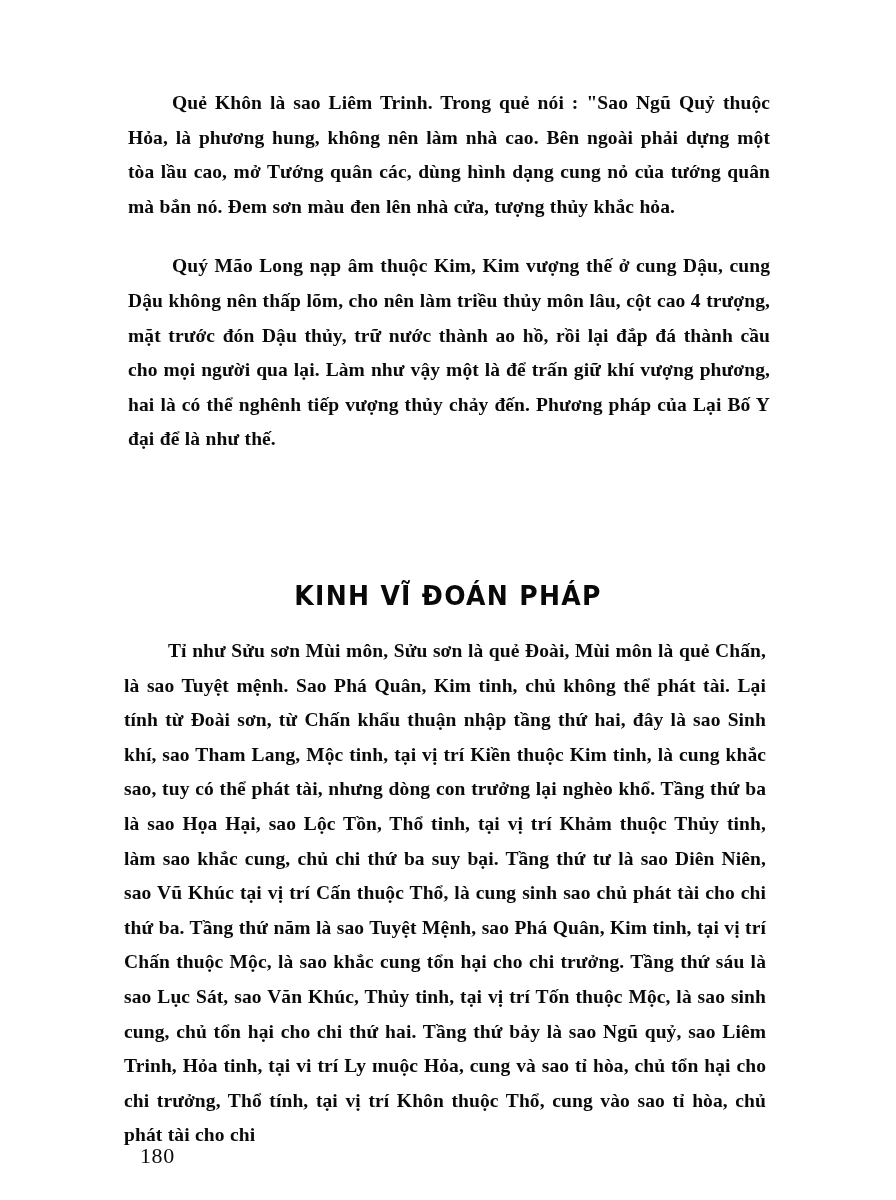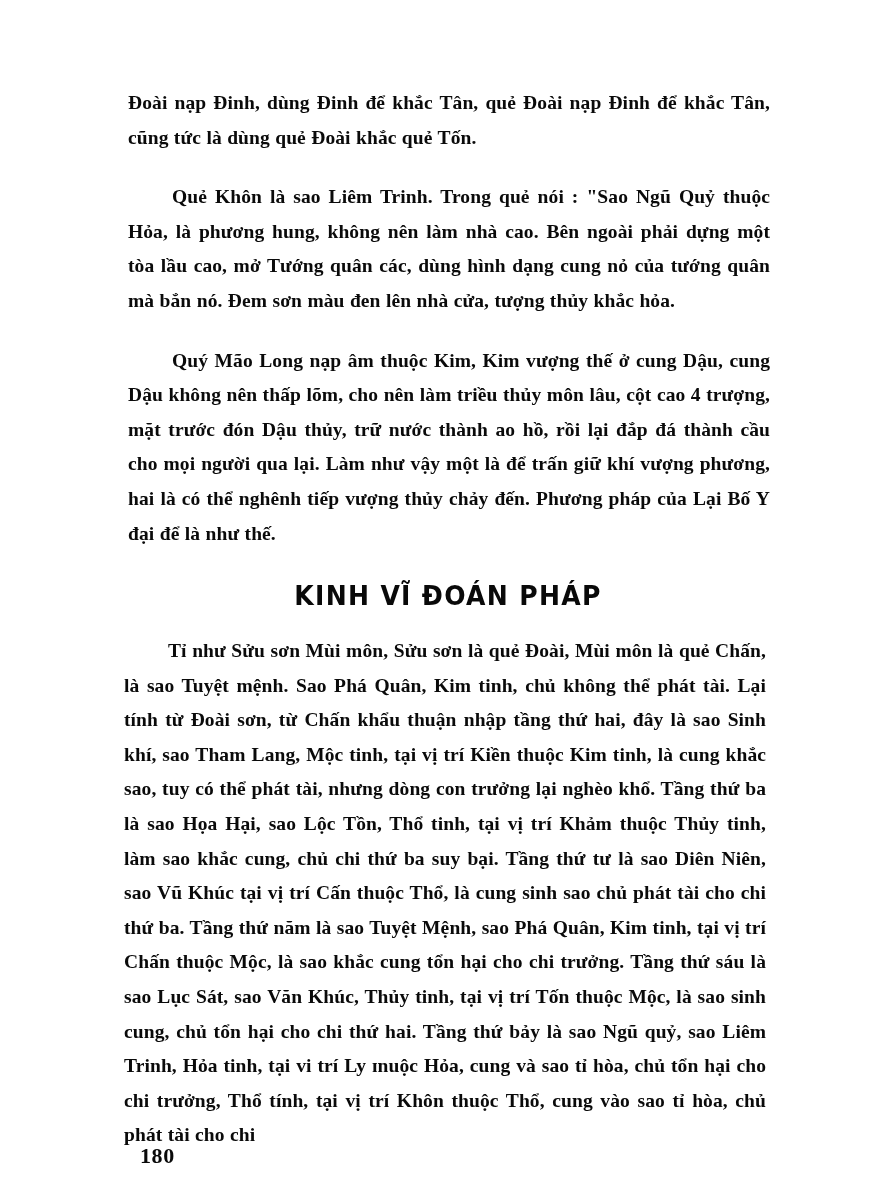--- a/index.html
+++ b/index.html
@@ -71,32 +71,31 @@
     left: 124px;
     top: 634px;
     width: 642px;
   }
 
   .page-number {
     position: absolute;
     left: 140px;
     top: 1143px;
     font-size: 22px;
-    font-weight: 700;
+    font-weight: 400;
     letter-spacing: 0.6px;
     color: #0a0a0a;
   }
 </style>
 </head>
 <body>
 
 <div class="page">
 
   <div class="text-column">
-    <p class="para">Đoài nạp Đinh, dùng Đinh để khắc Tân, quẻ Đoài nạp Đinh để khắc Tân, cũng tức là dùng quẻ Đoài khắc quẻ Tốn.</p>
     <p class="para indent">Quẻ Khôn là sao Liêm Trinh. Trong quẻ nói : "Sao Ngũ Quỷ thuộc Hỏa, là phương hung, không nên làm nhà cao. Bên ngoài phải dựng một tòa lầu cao, mở Tướng quân các, dùng hình dạng cung nỏ của tướng quân mà bắn nó. Đem sơn màu đen lên nhà cửa, tượng thủy khắc hỏa.</p>
     <p class="para indent">Quý Mão Long nạp âm thuộc Kim, Kim vượng thế ở cung Dậu, cung Dậu không nên thấp lõm, cho nên làm triều thủy môn lâu, cột cao 4 trượng, mặt trước đón Dậu thủy, trữ nước thành ao hồ, rồi lại đắp đá thành cầu cho mọi người qua lại. Làm như vậy một là để trấn giữ khí vượng phương, hai là có thể nghênh tiếp vượng thủy chảy đến. Phương pháp của Lại Bố Y đại để là như thế.</p>
   </div>
 
   <h2 class="section-heading">KINH VĨ ĐOÁN PHÁP</h2>
 
   <div class="lower-column">
     <p class="para indent">Tỉ như Sửu sơn Mùi môn, Sửu sơn là quẻ Đoài, Mùi môn là quẻ Chấn, là sao Tuyệt mệnh. Sao Phá Quân, Kim tinh, chủ không thể phát tài. Lại tính từ Đoài sơn, từ Chấn khẩu thuận nhập tầng thứ hai, đây là sao Sinh khí, sao Tham Lang, Mộc tinh, tại vị trí Kiền thuộc Kim tinh, là cung khắc sao, tuy có thể phát tài, nhưng dòng con trưởng lại nghèo khổ. Tầng thứ ba là sao Họa Hại, sao Lộc Tồn, Thổ tinh, tại vị trí Khảm thuộc Thủy tinh, làm sao khắc cung, chủ chi thứ ba suy bại. Tầng thứ tư là sao Diên Niên, sao Vũ Khúc tại vị trí Cấn thuộc Thổ, là cung sinh sao chủ phát tài cho chi thứ ba. Tầng thứ năm là sao Tuyệt Mệnh, sao Phá Quân, Kim tinh, tại vị trí Chấn thuộc Mộc, là sao khắc cung tổn hại cho chi trưởng. Tầng thứ sáu là sao Lục Sát, sao Văn Khúc, Thủy tinh, tại vị trí Tốn thuộc Mộc, là sao sinh cung, chủ tổn hại cho chi thứ hai. Tầng thứ bảy là sao Ngũ quỷ, sao Liêm Trinh, Hỏa tinh, tại vi trí Ly ɪnuộc Hỏa, cung và sao tỉ hòa, chủ tổn hại cho chi trưởng, Thổ tính, tại vị trí Khôn thuộc Thổ, cung vào sao tỉ hòa, chủ phát tài cho chi</p>
   </div>
 

